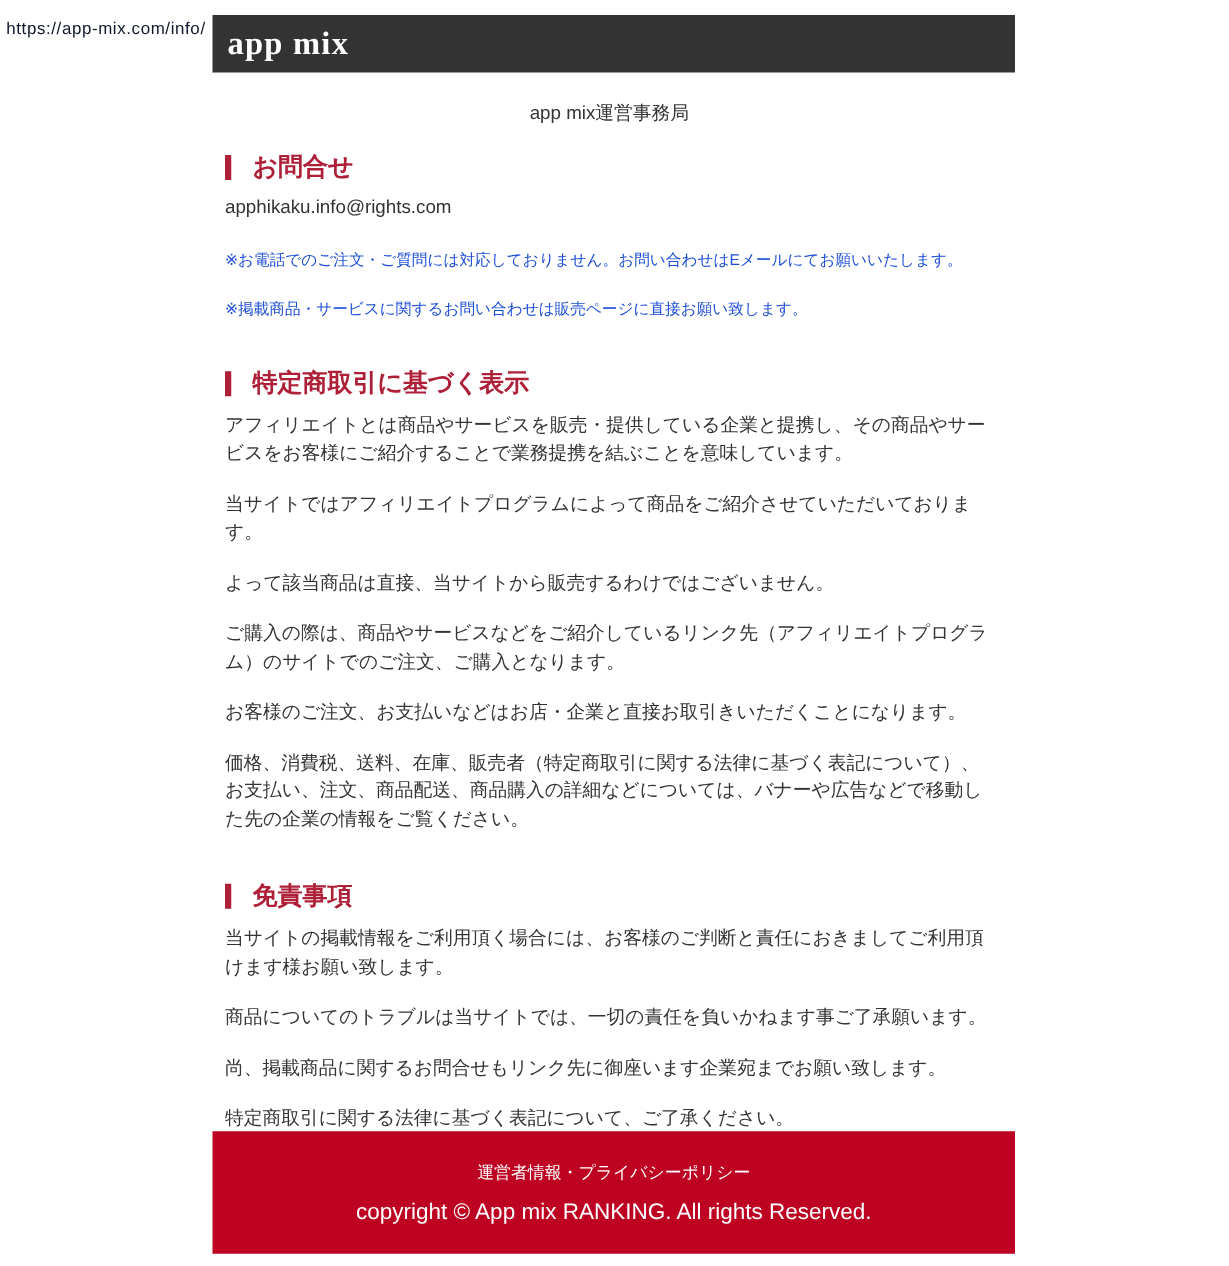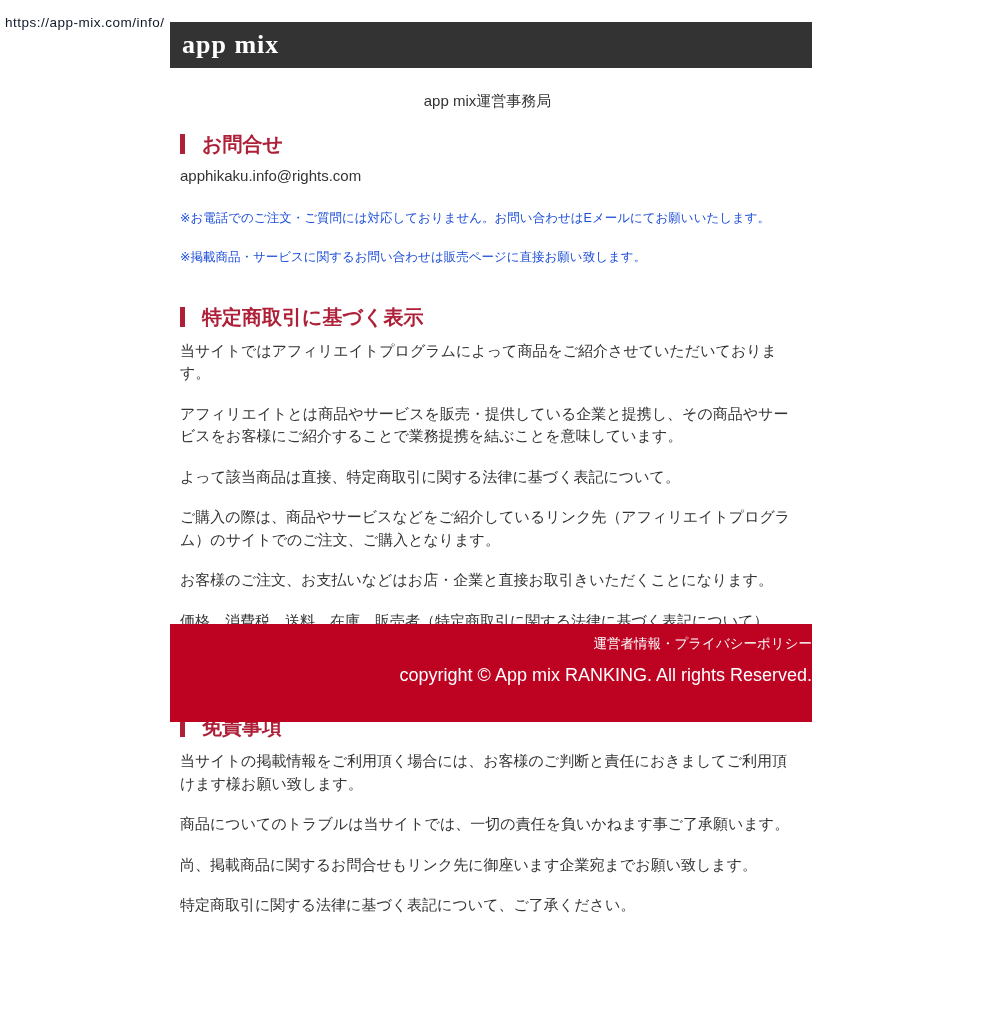--- a/index.html
+++ b/index.html
@@ -16,22 +16,22 @@
     font-family:"Liberation Sans","DejaVu Sans",sans-serif;
     color:var(--text);
     position:relative;
     overflow:hidden;
   }
   .url-line{
     position:absolute;top:2px;left:5px;
     font-size:13.5px;color:#0f172a;letter-spacing:0.5px;margin-top:13px;
   }
   .page{
-    position:absolute;top:22px;left:170px;
-    width:642px;height:700px;
+    position:absolute;top:12px;left:170px;
+    width:642px;height:991px;
   }
   .site-header{
     background:var(--header-bg);
     height:46px;
     display:flex;align-items:center;
     padding:0 12px;
   }
   .site-title{
     margin:0;
     font-family:"Liberation Serif","DejaVu Serif",serif;
@@ -59,22 +59,22 @@
     font-size:15px;line-height:1.2;margin:0 0 24px;
   }
   p.note{
     font-size:12.5px;line-height:1.5;margin:0 0 20px;color:#1d4ed8;
   }
   .site-footer{
     position:absolute;left:0;bottom:0;
     width:642px;height:98px;
     background:var(--footer-bg);
     color:#ffffff;
-    text-align:right;
-    padding-top:10px;
+    text-align:center;
+    padding-top:24px;
   }
   .footer-link{
     display:inline-block;
     font-size:13.5px;color:#ffffff;text-decoration:none;
     margin-bottom:12px;cursor:pointer;
   }
   .copyright{
     font-size:18px;margin:0;
   }
 </style>
@@ -96,23 +96,23 @@
     <h2 class="sec first">お問合せ</h2>
 
     <p class="email">apphikaku.info@rights.com</p>
 
     <p class="note">※お電話でのご注文・ご質問には対応しておりません。お問い合わせはEメールにてお願いいたします。</p>
 
     <p class="note">※掲載商品・サービスに関するお問い合わせは販売ページに直接お願い致します。</p>
 
     <h2 class="sec">特定商取引に基づく表示</h2>
 
+    <p class="body">アフィリエイトとは商品やサービスを販売・提供している企業と提携し、その商品やサービスをお客様にご紹介することで業務提携を結ぶことを意味しています。</p>
     <p class="body">当サイトではアフィリエイトプログラムによって商品をご紹介させていただいております。</p>
-    <p class="body">アフィリエイトとは商品やサービスを販売・提供している企業と提携し、その商品やサービスをお客様にご紹介することで業務提携を結ぶことを意味しています。</p>
-    <p class="body">よって該当商品は直接、特定商取引に関する法律に基づく表記について。</p>
+    <p class="body">よって該当商品は直接、当サイトから販売するわけではございません。</p>
     <p class="body">ご購入の際は、商品やサービスなどをご紹介しているリンク先（アフィリエイトプログラム）のサイトでのご注文、ご購入となります。</p>
     <p class="body">お客様のご注文、お支払いなどはお店・企業と直接お取引きいただくことになります。</p>
     <p class="body">価格、消費税、送料、在庫、販売者（特定商取引に関する法律に基づく表記について）、お支払い、注文、商品配送、商品購入の詳細などについては、バナーや広告などで移動した先の企業の情報をご覧ください。</p>
 
     <h2 class="sec">免責事項</h2>
 
     <p class="body">当サイトの掲載情報をご利用頂く場合には、お客様のご判断と責任におきましてご利用頂けます様お願い致します。</p>
     <p class="body">商品についてのトラブルは当サイトでは、一切の責任を負いかねます事ご了承願います。</p>
     <p class="body">尚、掲載商品に関するお問合せもリンク先に御座います企業宛までお願い致します。</p>
     <p class="body">特定商取引に関する法律に基づく表記について、ご了承ください。</p>

